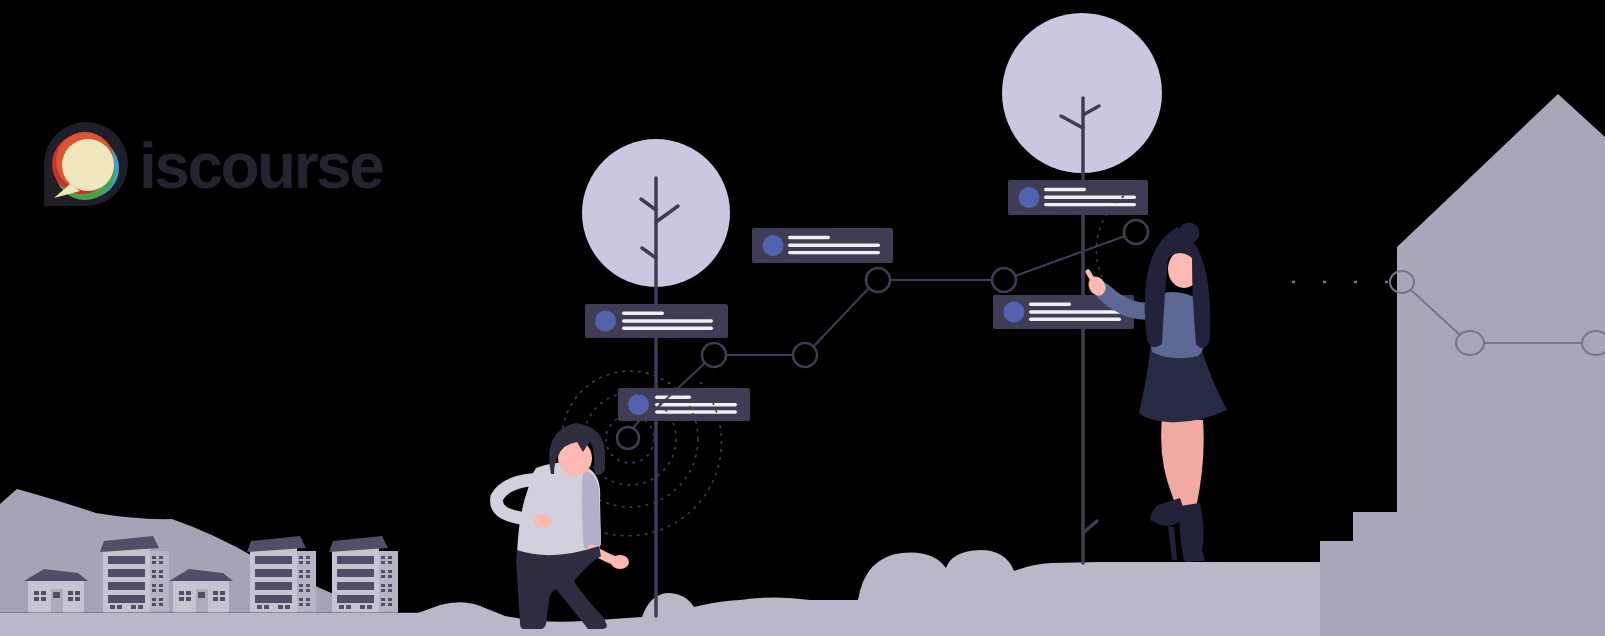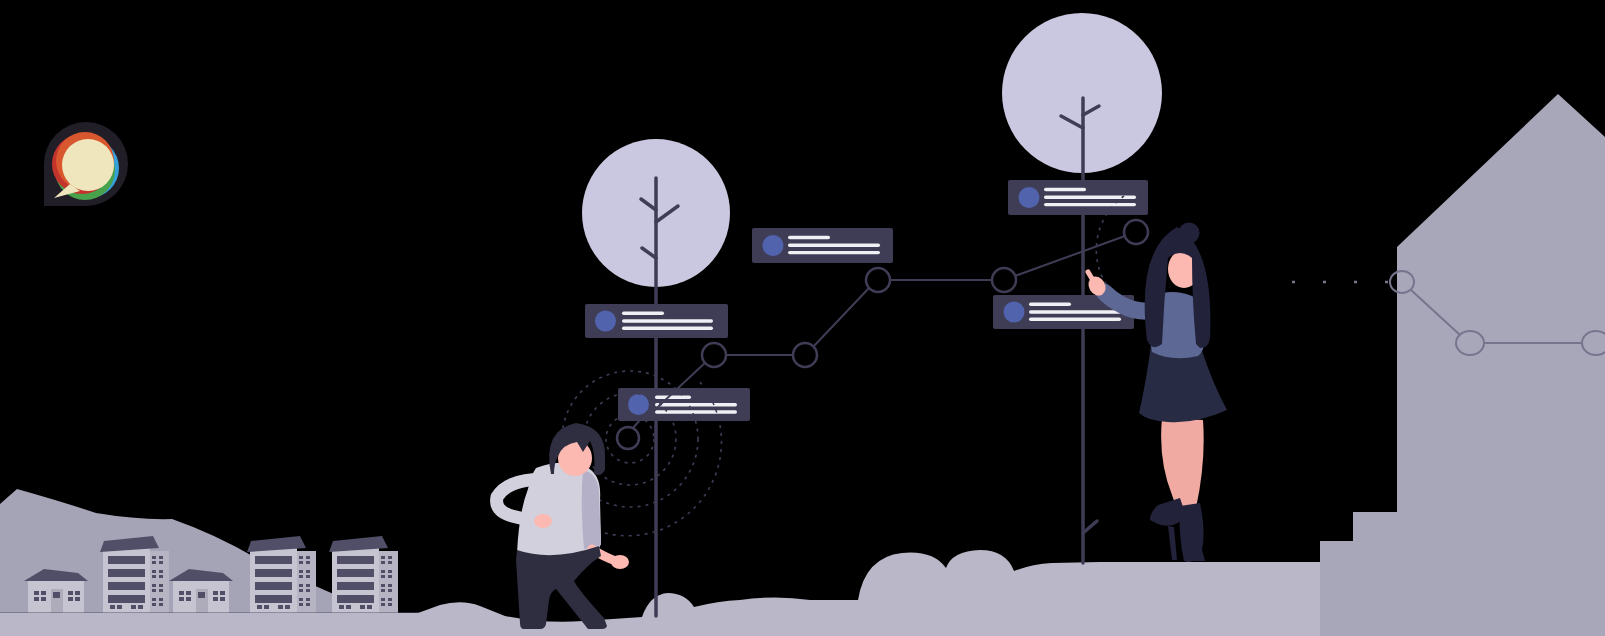--- a/index.html
+++ b/index.html
@@ -41,20 +41,21 @@
     <svg width="88" height="88" viewBox="0 0 88 88">
       <circle cx="44" cy="42" r="42" style="fill:var(--c-logo_dark)"></circle>
       <rect x="2" y="42" width="42" height="42" style="fill:var(--c-logo_dark)"></rect>
       <circle cx="47" cy="46" r="30" style="fill:var(--c-logo_blue)"></circle>
       <circle cx="43" cy="48" r="30" style="fill:var(--c-logo_green)"></circle>
       <circle cx="40" cy="42" r="30" style="fill:var(--c-logo_red)"></circle>
       <circle cx="43" cy="39" r="29" style="fill:var(--c-logo_orange)"></circle>
       <circle cx="46" cy="43" r="26" style="fill:var(--c-logo_bubble)"></circle>
       <polygon points="28,62 12,76 38,69" style="fill:var(--c-logo_bubble)"></polygon>
     </svg>
+    <span class="logo-text">iscourse</span>
   </div>
 
   <svg class="scene" width="1605" height="636" viewBox="0 0 1605 636">
 
     <defs>
       <g id="smallhouse">
         <polygon class="f-roof" points="0,14 20,2 54,6 64,14"></polygon>
         <rect class="f-wall" x="4" y="14" width="56" height="32"></rect>
         <rect class="f-roof" x="10" y="24" width="5" height="4"></rect>
           <rect class="f-roof" x="17" y="24" width="5" height="4"></rect>

